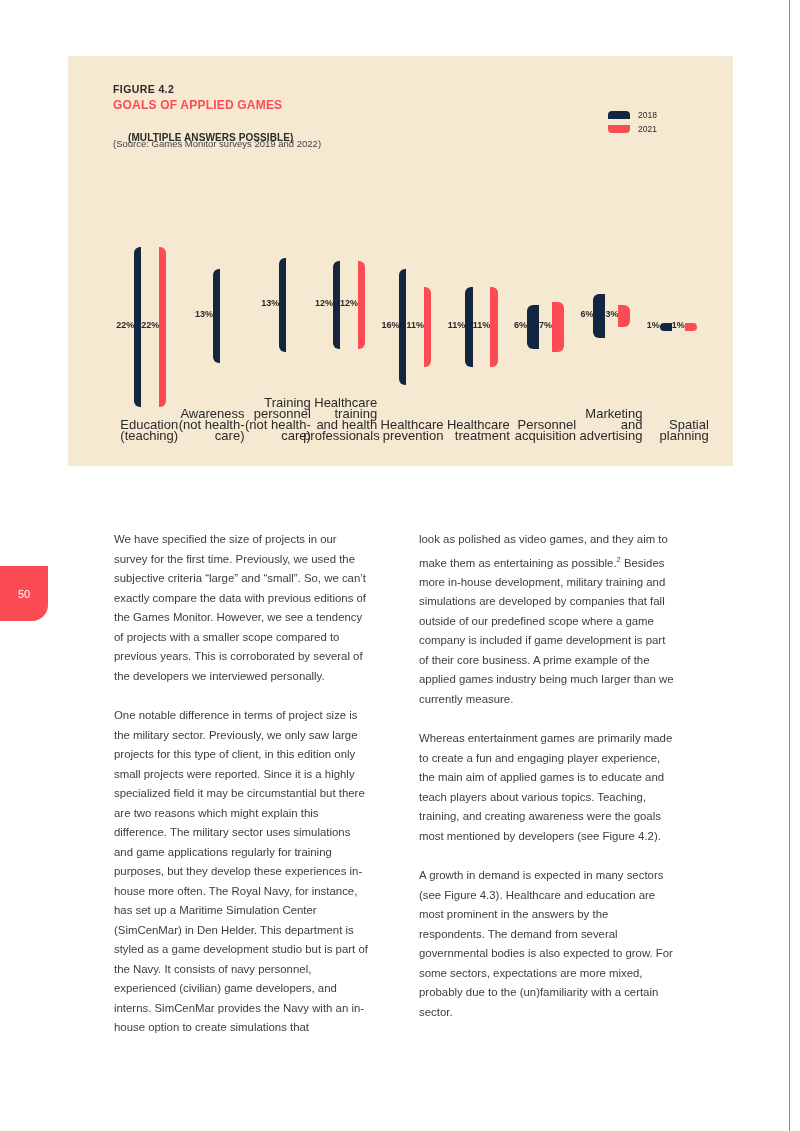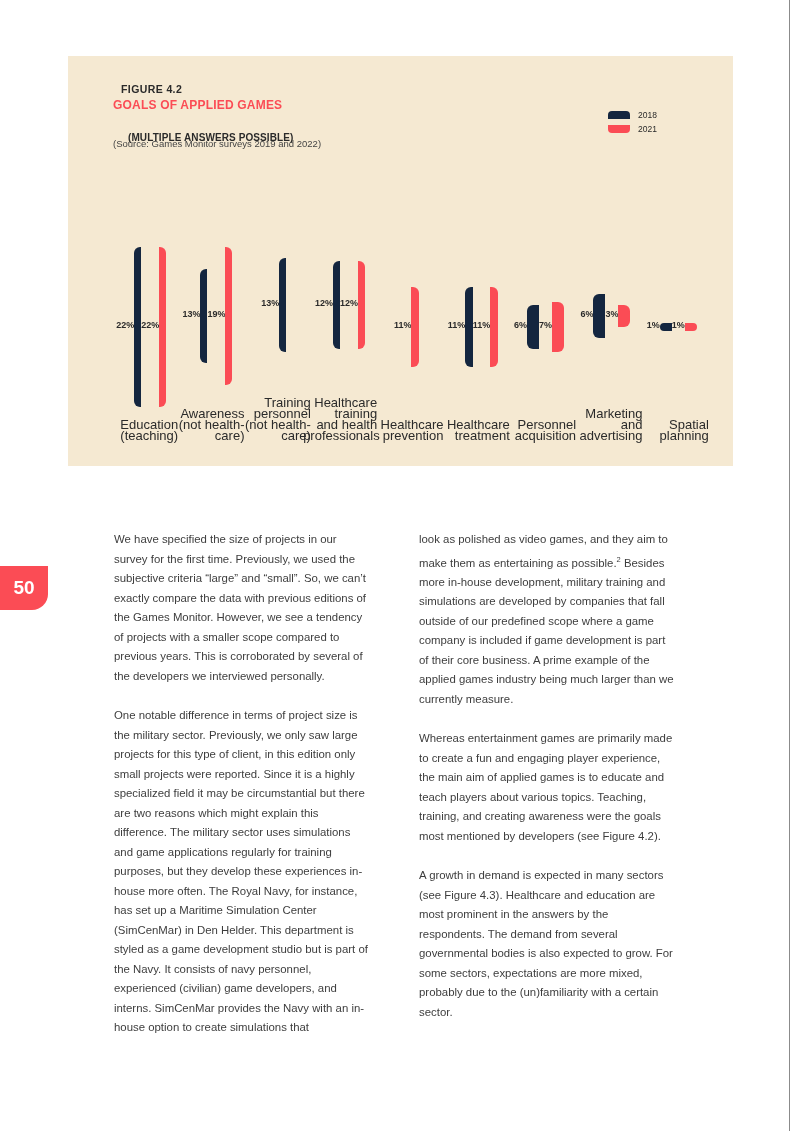--- a/index.html
+++ b/index.html
@@ -29,21 +29,21 @@
   .figure-panel {
     position: absolute;
     left: 68px;
     top: 56px;
     width: 665px;
     height: 410px;
     background: #f5e9d2;
   }
   .fig-kicker {
     position: absolute;
-    left: 53px;
+    left: 45px;
     top: 27px;
     font-size: 10.5px;
     font-weight: bold;
     letter-spacing: 0.4px;
     color: #2a2a2a;
   }
   .fig-title {
     position: absolute;
     left: 45px;
     top: 42px;
@@ -160,26 +160,26 @@
     color: #2a2a2a;
     width: 74px;
   }
 
   
   .page-badge {
     position: absolute;
     left: 0;
     top: 566px;
     width: 48px;
-    height: 44px;
+    height: 55px;
     background: #fb4c55;
     border-radius: 0 0 16px 0;
     color: #ffffff;
-    font-size: 19px;
-    font-weight: bold;
+    font-size: 11px;
+    font-weight: normal;
     display: flex;
     align-items: center;
     justify-content: center;
   }
 
   
   .columns {
     position: absolute;
     left: 114px;
     top: 530px;
@@ -240,24 +240,20 @@
           </div>
         </div>
         <div class="cat">Education<br>(teaching)</div>
       </div>
       <div class="group">
         <div class="bars">
           <div class="barwrap">
             <div class="barval">13%</div>
             <div class="bar b2018" style="height: 94.5455px;"></div>
           </div>
-          <div class="barwrap">
-            <div class="barval">19%</div>
-            <div class="bar b2021" style="height: 138.182px;"></div>
-          </div>
         </div>
         <div class="cat">Awareness<br>(not health-<br>care)</div>
       </div>
       <div class="group">
         <div class="bars">
           <div class="barwrap">
             <div class="barval">13%</div>
             <div class="bar b2018" style="height: 94.5455px;"></div>
           </div>
         </div>
@@ -271,20 +267,24 @@
           </div>
           <div class="barwrap">
             <div class="barval">12%</div>
             <div class="bar b2021" style="height: 87.2727px;"></div>
           </div>
         </div>
         <div class="cat">Healthcare<br>training<br>and health<br>professionals</div>
       </div>
       <div class="group">
         <div class="bars">
+          <div class="barwrap">
+            <div class="barval">16%</div>
+            <div class="bar b2018" style="height: 116.364px;"></div>
+          </div>
           <div class="barwrap">
             <div class="barval">11%</div>
             <div class="bar b2021" style="height: 80px;"></div>
           </div>
         </div>
         <div class="cat">Healthcare<br>prevention</div>
       </div>
       <div class="group">
         <div class="bars">
           <div class="barwrap">

